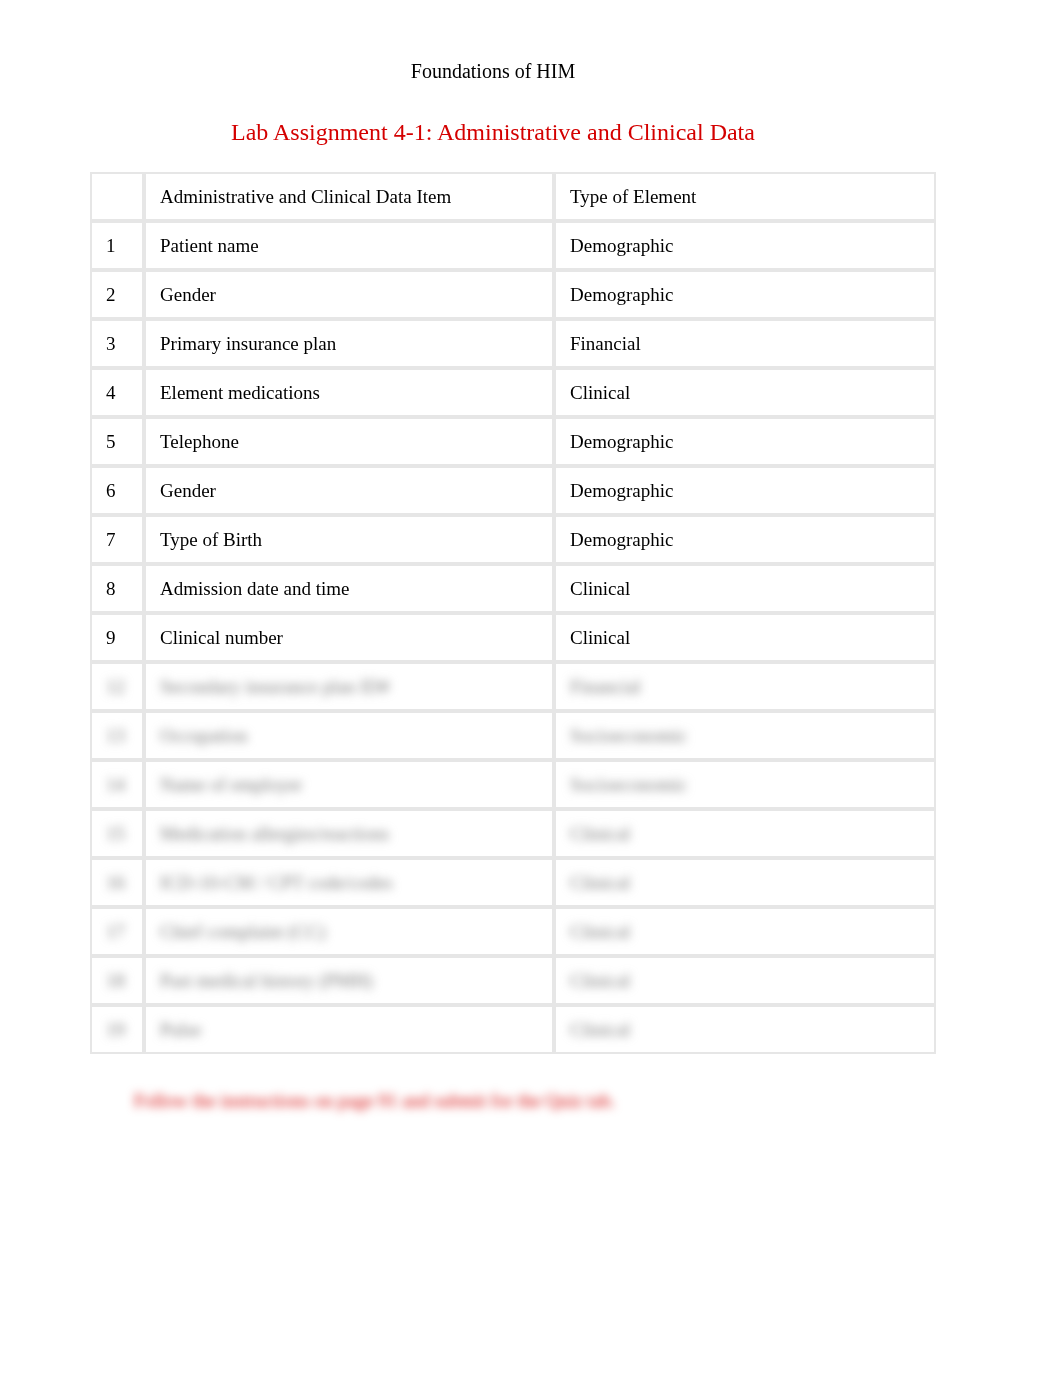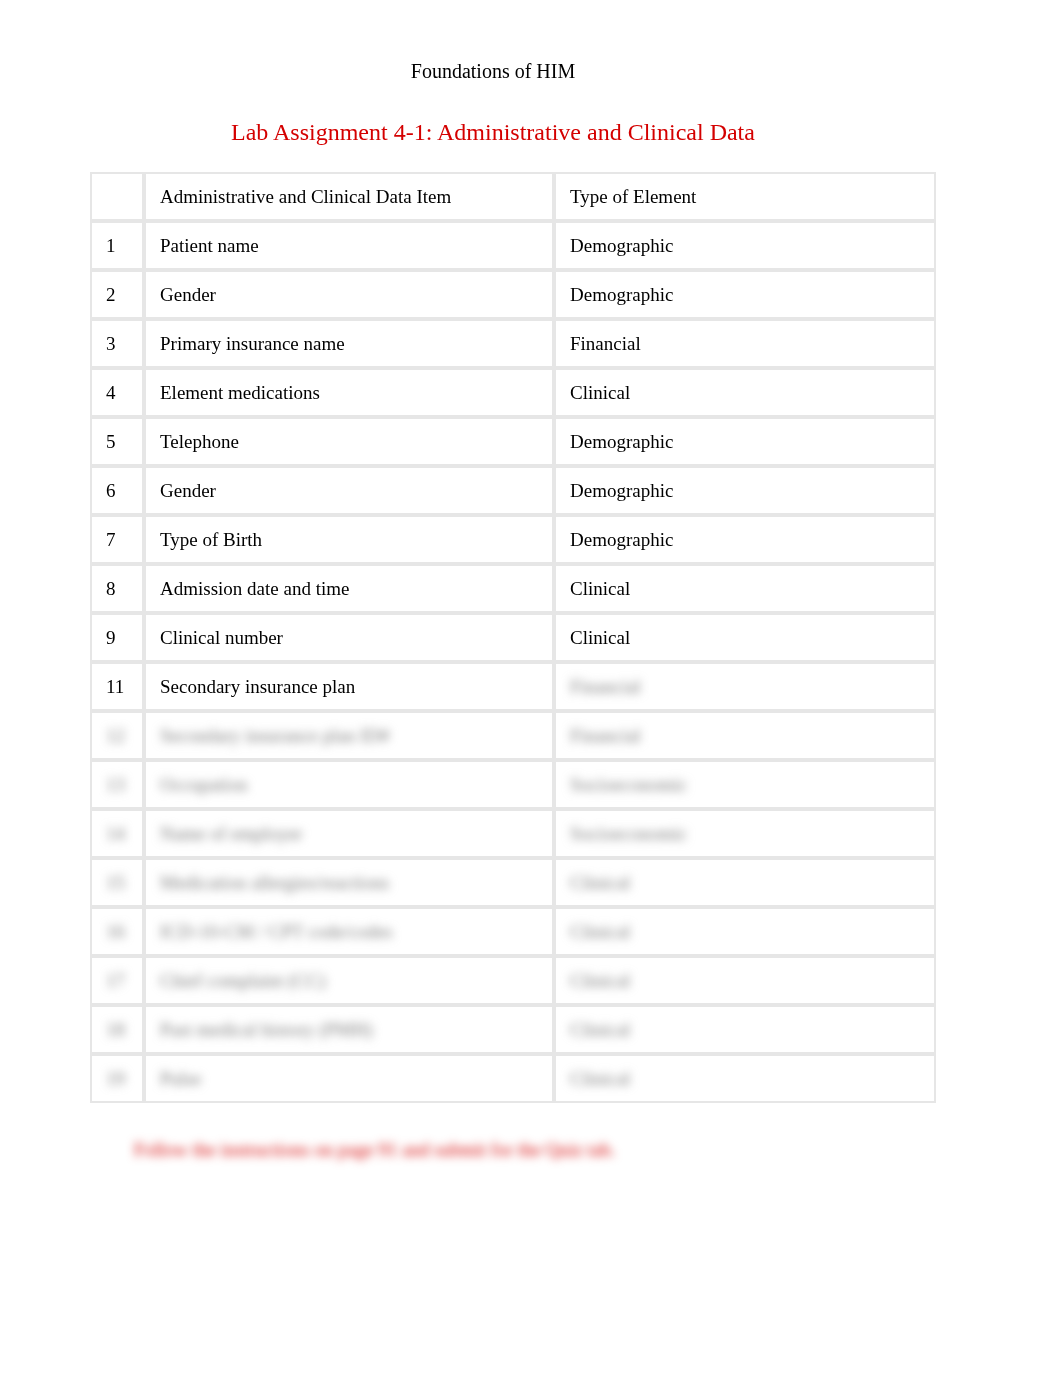--- a/index.html
+++ b/index.html
@@ -100,21 +100,21 @@
           <td>Patient name</td>
           <td>Demographic</td>
         </tr>
         <tr>
           <td class="num">2</td>
           <td>Gender</td>
           <td>Demographic</td>
         </tr>
         <tr>
           <td class="num">3</td>
-          <td>Primary insurance name</td>
+          <td>Primary insurance plan</td>
           <td>Financial</td>
         </tr>
         <tr>
           <td class="num">4</td>
           <td>Element medications</td>
           <td>Clinical</td>
         </tr>
         <tr>
           <td class="num">5</td>
           <td>Telephone</td>
@@ -132,25 +132,20 @@
         </tr>
         <tr>
           <td class="num">8</td>
           <td>Admission date and time</td>
           <td>Clinical</td>
         </tr>
         <tr>
           <td class="num">9</td>
           <td>Clinical number</td>
           <td>Clinical</td>
-        </tr>
-        <tr class="blurred">
-          <td class="num">11</td>
-          <td>Secondary insurance plan</td>
-          <td><span class="blur-text">Financial</span></td>
         </tr>
         <tr class="blurred">
           <td class="num"><span class="blur-text">12</span></td>
           <td><span class="blur-text">Secondary insurance plan ID#</span></td>
           <td><span class="blur-text">Financial</span></td>
         </tr>
         <tr class="blurred">
           <td class="num"><span class="blur-text">13</span></td>
           <td><span class="blur-text">Occupation</span></td>
           <td><span class="blur-text">Socioeconomic</span></td>

